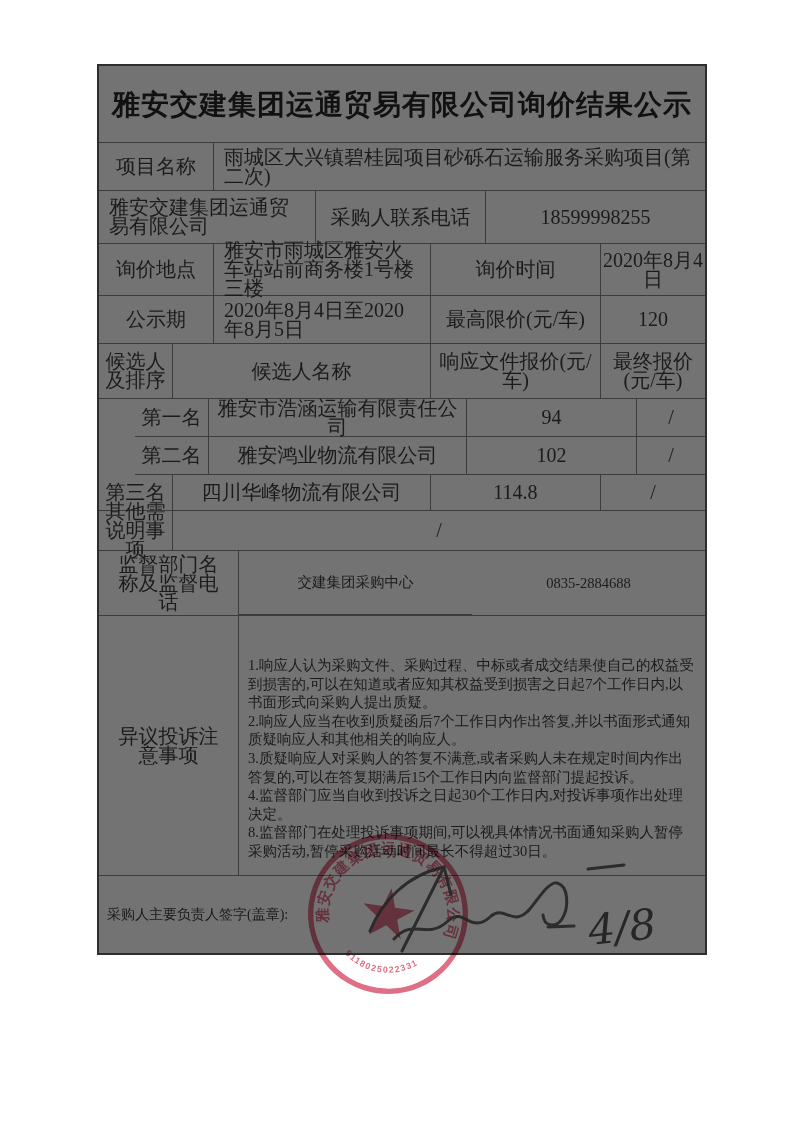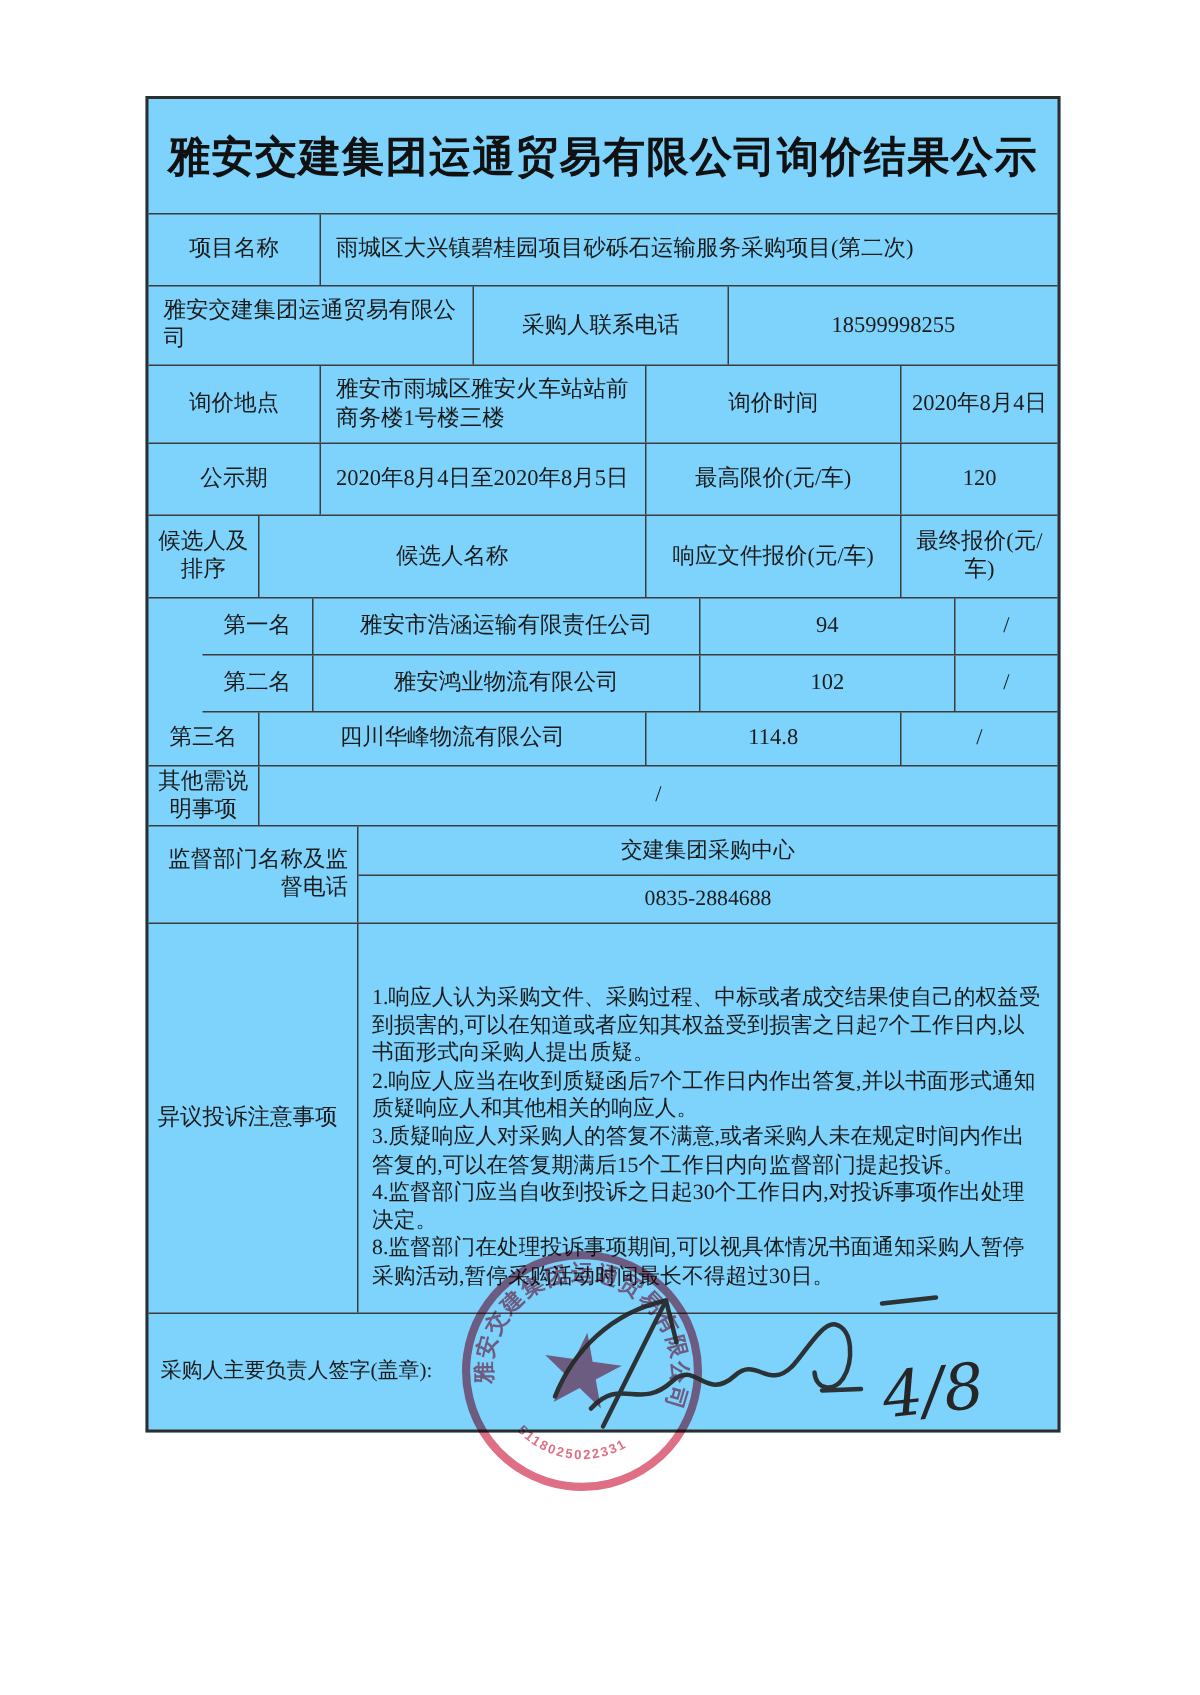--- a/index.html
+++ b/index.html
@@ -10,32 +10,32 @@
     color: #1b1b1b;
     position: relative;
     overflow: hidden;
   }
   .sheet { position: absolute; inset: 0; background: #ffffff; }
 
   .doc {
     position: absolute; left: 97px; top: 64px;
     width: 610px;
     border: 2px solid #2e2e2e;
-    background: #7dd3fc;
+    background: #737373;
   }
   .row { display: flex; border-bottom: 1px solid #3c3c3c; }
   .row:last-child { border-bottom: none; }
   .cell {
     border-right: 1px solid #3c3c3c;
     display: flex; align-items: center; justify-content: center;
-    font-size: 15px; line-height: 19px; text-align: center;
+    font-size: 20px; line-height: 19px; text-align: center;
   }
   .cell:last-child { border-right: none; }
   .v-left { justify-content: flex-start; text-align: left; padding: 2px 10px; }
-  .lab-left { justify-content: flex-start; text-align: right; padding: 2px 6px; }
+  .lab-left { justify-content: flex-start; text-align: center; padding: 2px 16px; }
 
   .title-row { height: 77px; }
   .title-cell {
     flex: 1;
     font-family: "Liberation Sans", "DejaVu Sans", sans-serif;
     font-weight: 700; font-size: 28px; letter-spacing: 1px; color: #111;
   }
 
   
   .a1 { width: 115px; } .a2 { width: 217px; } .a3 { width: 170px; text-align: center; } .a4 { flex: 1; }
@@ -48,21 +48,21 @@
   .b1 { width: 74px; padding: 0; } .b2 { width: 258px; } .b3 { width: 170px; } .b4 { flex: 1; }
   .r-candhead { height: 55px; }
   .r-cand1, .r-cand2 { height: 38px; margin-left: 36px; }
   .r-cand3 { height: 36px; }
 
   .r-other { height: 40px; }
 
   
   .s1 { width: 140px; }
   .r-super { height: 65px; }
-  .super-values { flex: 1; display: flex; flex-direction: column; }
+  .super-values { flex: 1; display: flex; flex-direction: row; }
   .super-sub {
     flex: 1; display: flex; align-items: center; justify-content: center;
     font-size: 14.5px; border-bottom: 1px solid #3c3c3c;
   }
   .super-sub:last-child { border-bottom: none; }
 
   
   .r-objection { height: 260px; }
   .objection-text {
     flex: 1; padding: 40px 8px 8px 9px;

